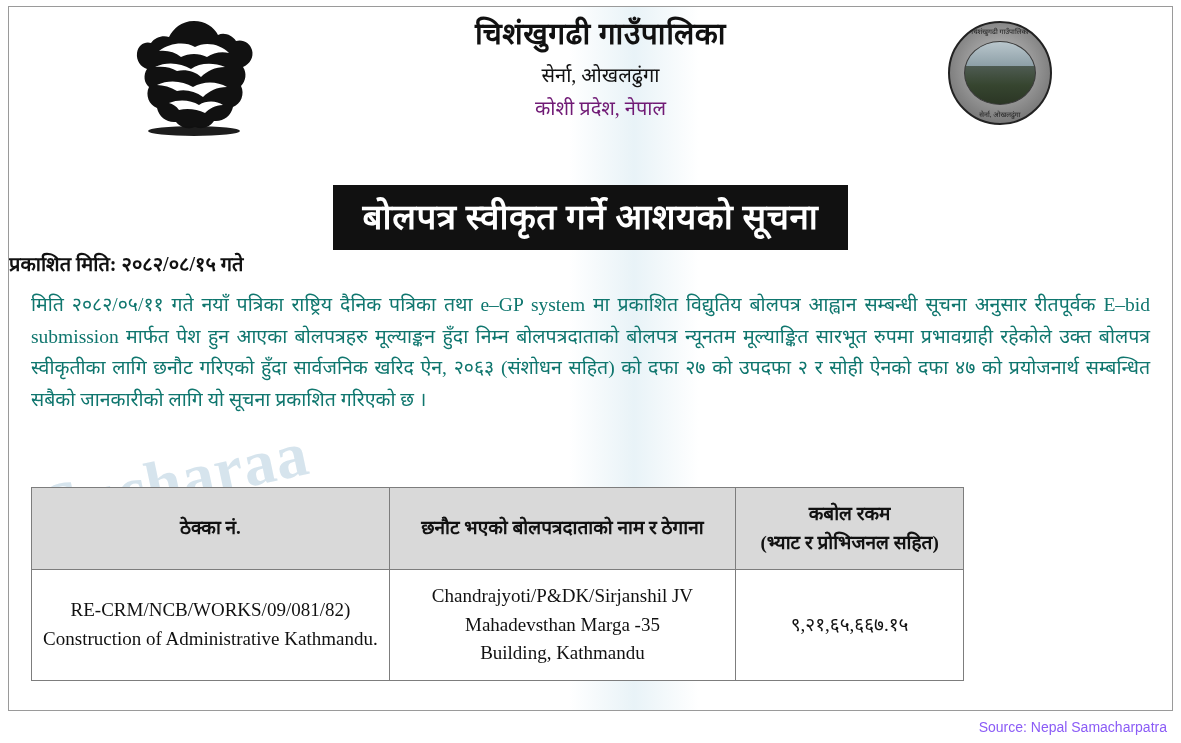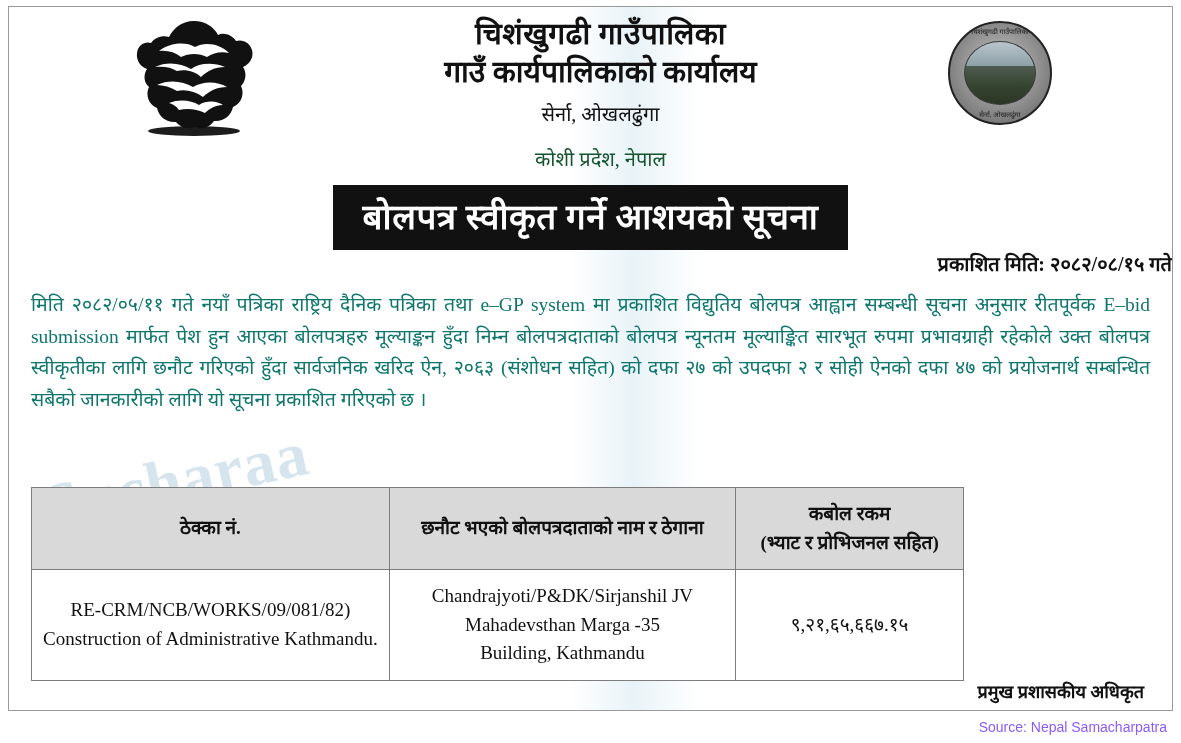--- a/index.html
+++ b/index.html
@@ -127,42 +127,42 @@
     line-height: 1.28;
     color: #111;
   }
   .t-line3 {
     font-size: 20px;
     margin-top: 8px;
     color: #111;
   }
   .t-line4 {
     font-size: 20px;
-    margin-top: 18px;
-    color: #14532d;
+    margin-top: 6px;
+    color: #701a75;
   }
 
   .banner-wrap {
     position: absolute;
     left: 0; right: 0; top: 178px;
     text-align: center;
   }
   .banner {
     display: inline-block;
     background: #111;
     color: #fff;
     font-size: 35px;
     font-weight: bold;
     padding: 7px 30px 11px 30px;
     letter-spacing: .5px;
   }
   .pub-date {
     position: absolute;
     left: 0; right: 0; top: 243px;
-    text-align: right;
+    text-align: left;
     font-size: 20px;
     font-weight: bold;
     color: #111;
   }
 
   
   .body-text {
     position: absolute;
     left: 22px; right: 22px; top: 282px;
     font-size: 19.5px;
@@ -246,21 +246,20 @@
             <path d="M40 86 C50 82 62 83 70 88 C78 83 88 84 94 88 C86 88 80 92 76 96 C68 92 58 91 50 93 C47 89 44 87 40 86 Z"></path>
           </g>
           <g fill="#111" opacity="0.95">
             <ellipse cx="65" cy="114" rx="46" ry="5"></ellipse>
           </g>
         </svg>
       </div>
 
       <div class="title-block">
         <div class="t-line1">चिशंखुगढी गाउँपालिका</div>
-        <div class="t-line2">गाउँ कार्यपालिकाको कार्यालय</div>
         <div class="t-line3">सेर्ना, ओखलढुंगा</div>
         <div class="t-line4">कोशी प्रदेश, नेपाल</div>
       </div>
 
       <div class="emblem-right">
         <div class="ring-text">चिशंखुगढी गाउँपालिका</div>
         <div class="inner"></div>
         <div class="ring-text-b">सेर्ना, ओखलढुंगा</div>
       </div>
     </div>
@@ -295,19 +294,18 @@
           <td>
             <div>Chandrajyoti/P&amp;DK/Sirjanshil JV</div>
             <div>Mahadevsthan Marga -35</div>
             <div>Building, Kathmandu</div>
           </td>
           <td class="amount">९,२१,६५,६६७.१५</td>
         </tr>
       </tbody>
     </table>
 
-    <div class="signature">प्रमुख प्रशासकीय अधिकृत</div>
 
   </div>
 
   <div class="source">Source: Nepal Samacharpatra</div>
 
 </div>
 
 </body></html>

